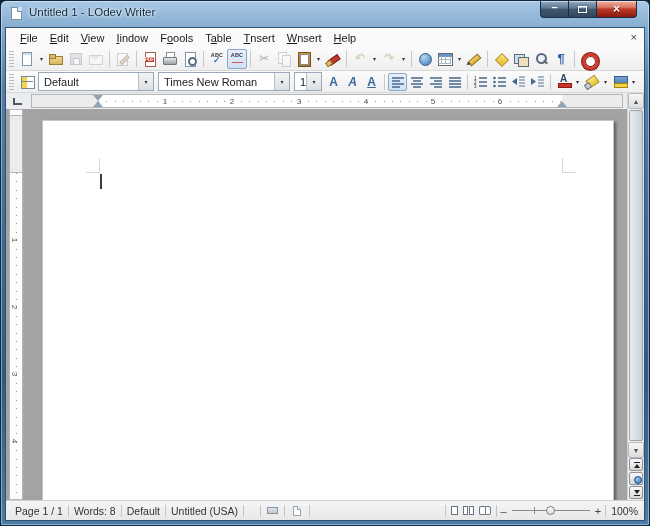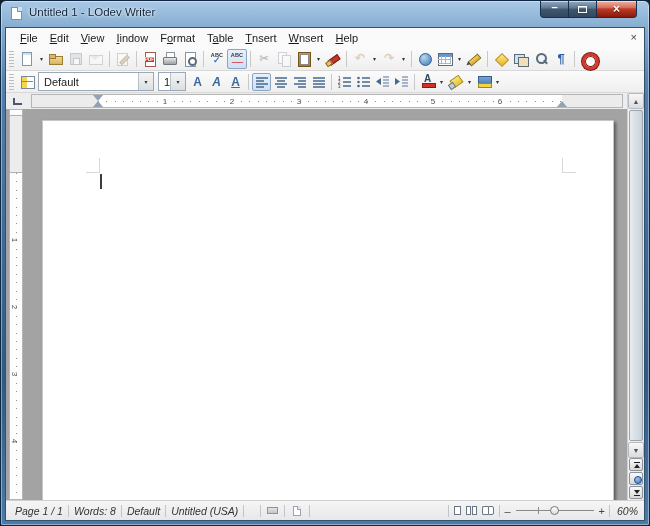--- a/index.html
+++ b/index.html
@@ -129,21 +129,21 @@
   .strack{flex:1;position:relative;margin:1px 0;}
   .sthumb{position:absolute;left:1px;right:1px;top:0;bottom:0;border:1px solid #9aa5ae;border-radius:2px;background:linear-gradient(90deg,#e7ecf0,#c9d1d8);}
   .navbtn{height:13px;margin:0 1px 1px 1px;border:1px solid #8a939c;border-radius:2px;background:linear-gradient(#fafafa,#d8d8d8);position:relative;flex:none;}
   .navbtn.prev::before{content:"";position:absolute;left:4px;top:5px;border-left:3px solid transparent;border-right:3px solid transparent;border-bottom:4px solid #222;}
   .navbtn.prev::after{content:"";position:absolute;left:4px;top:3px;width:6px;height:1px;background:#222;}
   .navbtn.dot::before{content:"";position:absolute;left:4px;top:3px;width:6px;height:6px;border-radius:50%;background:radial-gradient(circle at 35% 30%,#9cc2ea,#3b79c4);border:1px solid #1d4d86;}
   .navbtn.next::before{content:"";position:absolute;left:4px;top:3px;border-left:3px solid transparent;border-right:3px solid transparent;border-top:4px solid #222;}
   .navbtn.next::after{content:"";position:absolute;left:4px;top:8px;width:6px;height:1px;background:#222;}
   
   .statusbar{position:absolute;left:0;right:0;bottom:0;height:20px;background:linear-gradient(#f5f5f5,#e8e8e8);border-top:1px solid #cfcfcf;display:flex;align-items:center;font-size:10.5px;color:#333;padding:0 4px;}
-  .sbcell{padding:0 5px;white-space:nowrap;font-style:italic;}
+  .sbcell{padding:0 5px;white-space:nowrap;}
   .sbsep{width:1px;height:12px;background:#c4c4c4;flex:none;}
   .sbspacer{flex:1;}
   .selmode{width:11px;height:7px;border:1px solid #8a94a0;background:linear-gradient(#dfe5ea,#bfc8d0);margin:0 6px;}
   .modicon{width:8px;height:10px;border:1px solid #9aa4ae;background:#fff;margin:0 8px;position:relative;}
   .modicon::after{content:"";position:absolute;right:-1px;top:-1px;width:3px;height:3px;background:#dfe5ea;border-left:1px solid #9aa4ae;border-bottom:1px solid #9aa4ae;}
   .vl{display:flex;align-items:center;gap:5px;padding:0 5px;}
   .vl1{width:7px;height:9px;border:1px solid #6a7684;background:#fff;}
   .vl2{display:flex;gap:1px;}
   .vl2 span{width:5px;height:9px;border:1px solid #6a7684;background:#fff;}
   .vl3{display:flex;}
@@ -179,21 +179,21 @@
     </div>
   </div>
 
   <div class="client">
 
     <div class="menubar">
       <span class="mi"><span></span><u>F</u><span>ile</span></span>
       <span class="mi"><span></span><u>E</u><span>dit</span></span>
       <span class="mi"><span></span><u>V</u><span>iew</span></span>
       <span class="mi"><span></span><u>I</u><span>indow</span></span>
-      <span class="mi"><span>F</span><u>o</u><span>rmat</span></span>
+      <span class="mi"><span>F</span><u>o</u><span>ools</span></span>
       <span class="mi"><span>T</span><u>a</u><span>ble</span></span>
       <span class="mi"><span></span><u>T</u><span>nsert</span></span>
       <span class="mi"><span></span><u>W</u><span>nsert</span></span>
       <span class="mi"><span></span><u>H</u><span>elp</span></span>
       <span class="menu-close">×</span>
     </div>
 
     <div class="tb tb-std">
       <span class="grip"></span>
       <span class="tbtn">
@@ -309,20 +309,26 @@
         </span>
     </div>
 
     <div class="tb tb-fmt">
       <span class="grip"></span>
       <span class="tbtn">
           <span class="ic ic-styles"></span>
         </span>
       <div class="combo" style="width:116px">
         <span class="combo-val">Default</span>
+        <span class="combo-btn">
+            <i>▾</i>
+          </span>
+      </div>
+      <div class="combo" style="width:132px">
+        <span class="combo-val">Times New Roman</span>
         <span class="combo-btn">
             <i>▾</i>
           </span>
       </div>
       <div class="combo" style="width:28px">
         <span class="combo-val">12</span>
         <span class="combo-btn">
             <i>▾</i>
           </span>
       </div>
@@ -526,17 +532,17 @@
       <span class="sbsep"></span>
       <div class="zoomctl">
         <span class="zminus">–</span>
         <div class="ztrack">
           <span class="ztick"></span>
           <span class="zhandle"></span>
         </div>
         <span class="zplus">+</span>
       </div>
       <span class="sbsep"></span>
-      <span class="sbcell zval">60%</span>
+      <span class="sbcell zval">100%</span>
     </div>
 
   </div>
 </div>
 
 </body></html>

